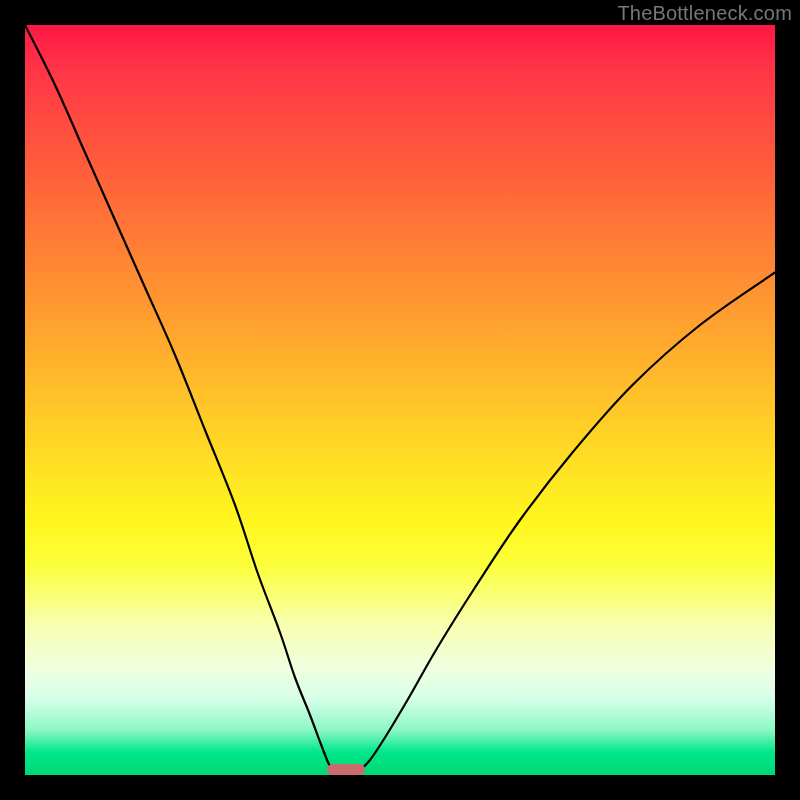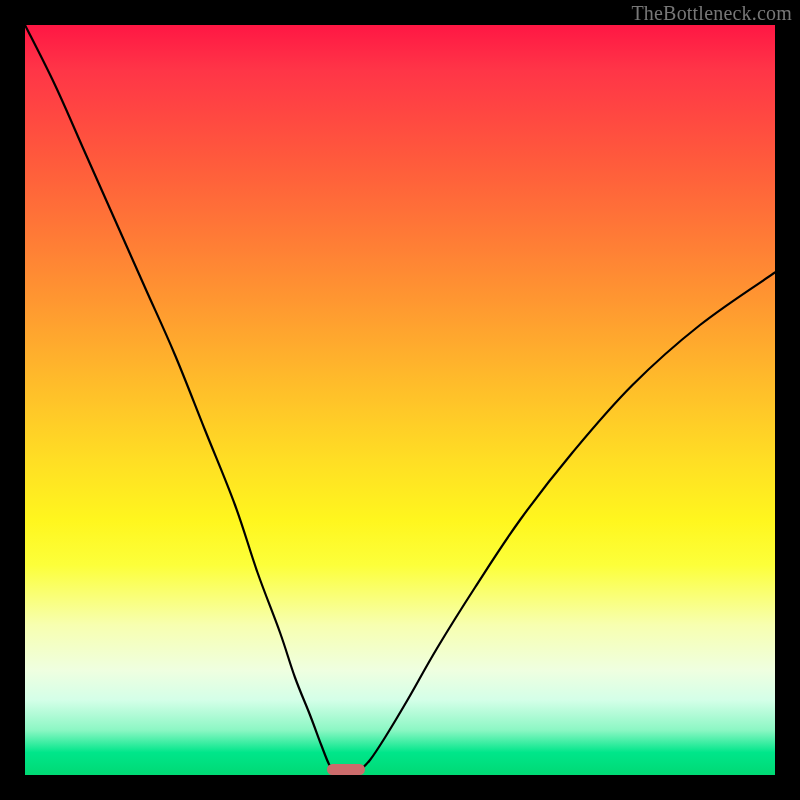--- a/index.html
+++ b/index.html
@@ -38,21 +38,21 @@
       #d4ffe8 90%,
       #8cf7c4 94%,
       #00e68a 97%,
       #00d974 100%
     );
   }
   .watermark {
     position: absolute;
     top: 2px;
     right: 8px;
-    font-family: Liberation Serif, serif;
+    font-family: Liberation Sans, sans-serif;
     font-size: 20px;
     color: #777;
     font-weight: 500;
     letter-spacing: 0.2px;
   }
   svg.curve {
     position: absolute;
     left: 0;
     top: 0;
     width: 750px;

